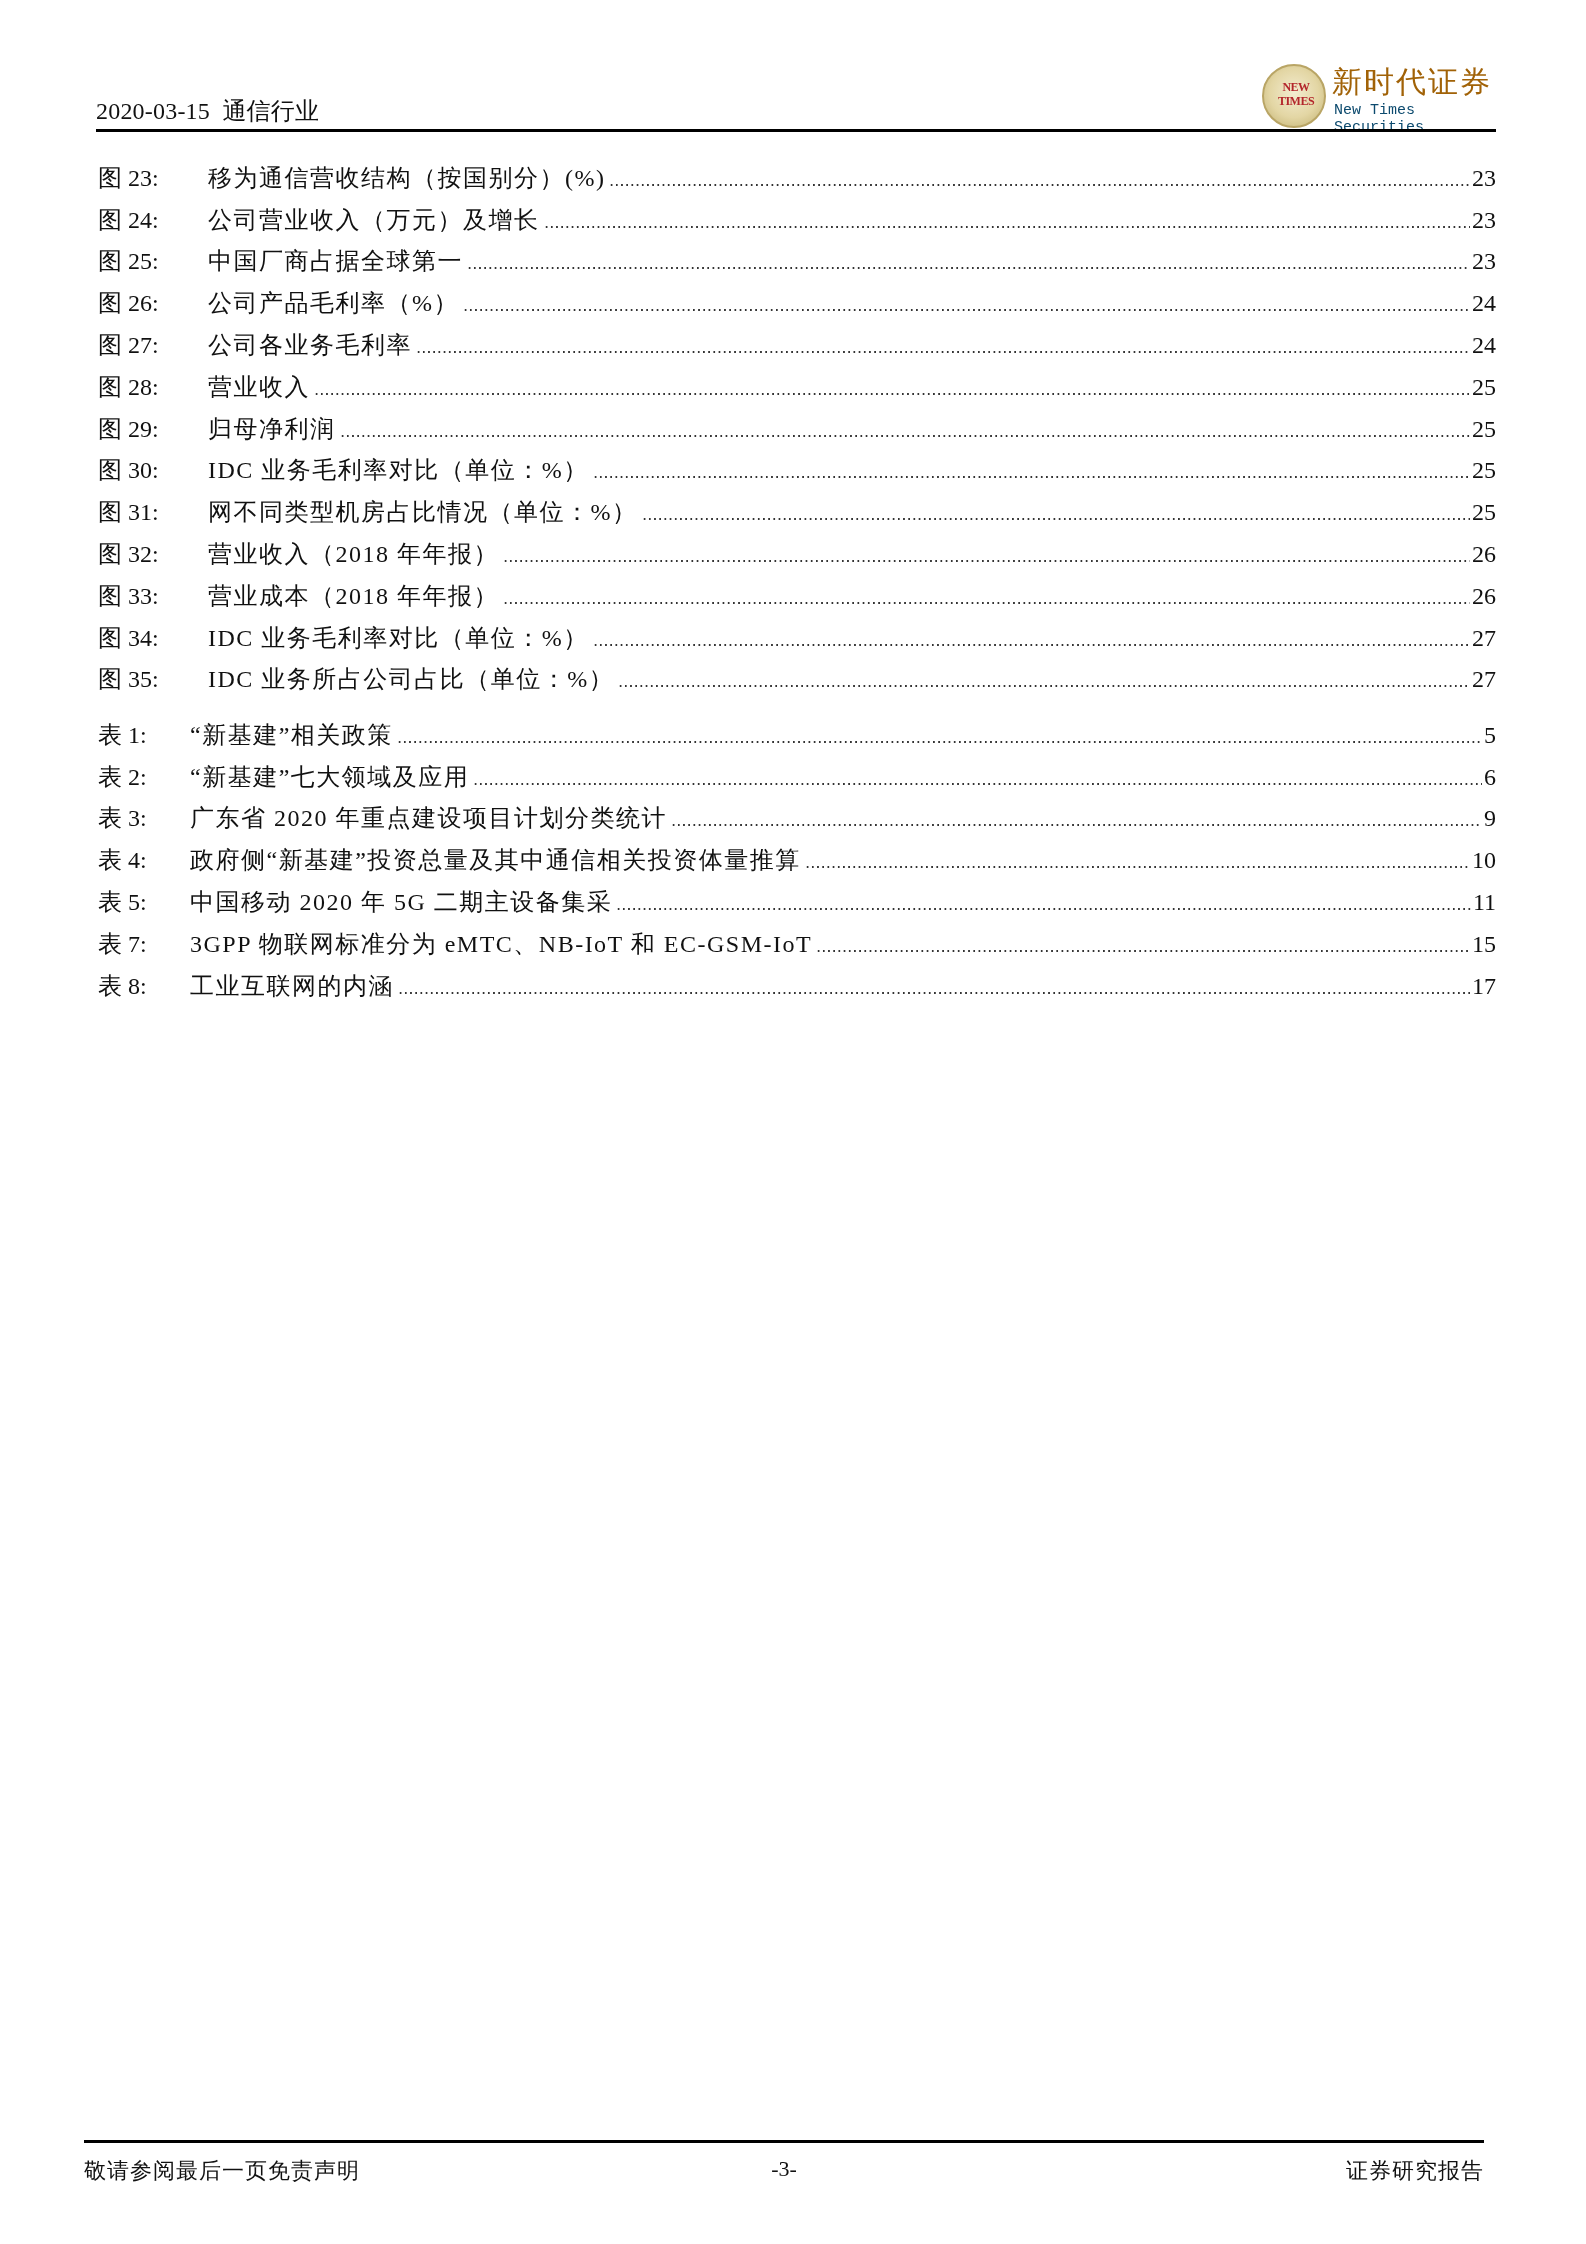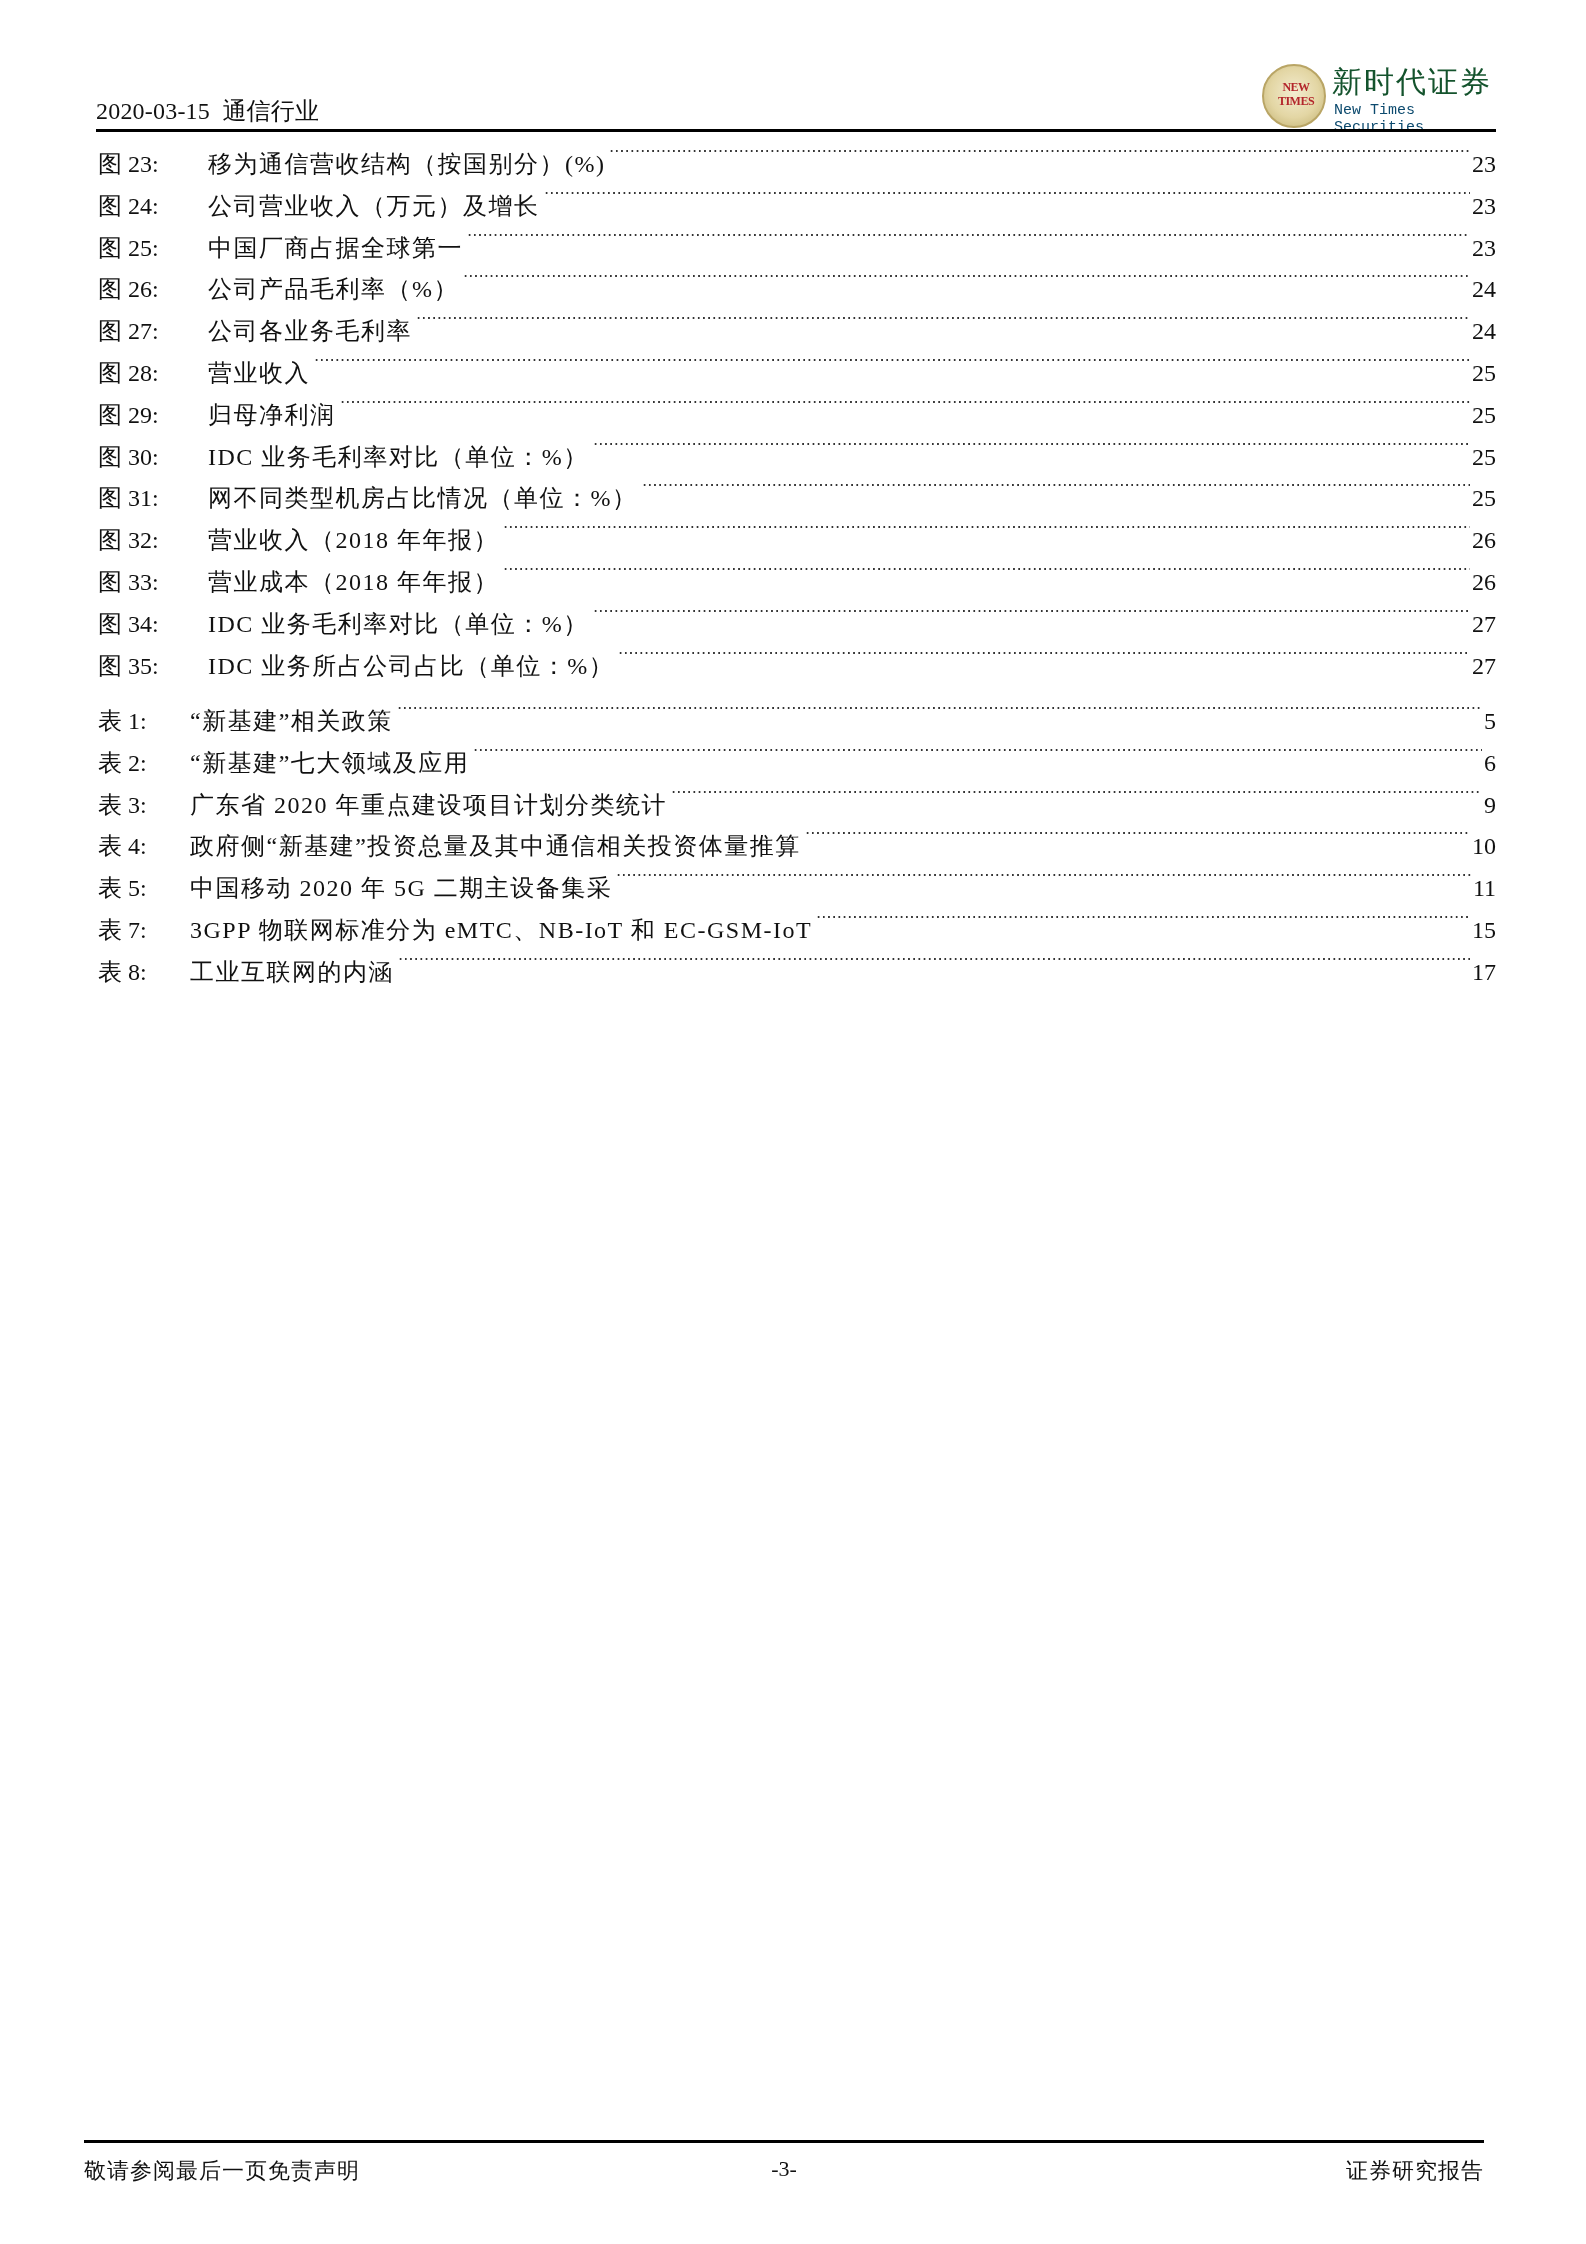--- a/index.html
+++ b/index.html
@@ -23,32 +23,32 @@
       position: absolute; left: 0; top: 4px; width: 60px; height: 60px; border-radius: 50%;
       background: radial-gradient(circle at 50% 45%, #f3ecd0 0%, #e3d6a4 55%, #bfae6e 100%);
       border: 2px solid #b9a565;
     }
     .logo-badge-text {
       position: absolute; left: 2px; top: 14px; width: 60px; text-align: center;
       font-family: "Liberation Serif", serif; color: #b3262b; font-size: 12px; line-height: 14px; font-weight: bold;
       letter-spacing: -0.5px;
     }
     .logo-cn {
-      position: absolute; left: 70px; top: 2px; font-size: 30px; color: #14532d; letter-spacing: 2px;
+      position: absolute; left: 70px; top: 2px; font-size: 30px; color: #a16207; letter-spacing: 2px;
       font-family: "DejaVu Serif", serif;
     }
     .logo-en {
       position: absolute; left: 72px; top: 42px; font-size: 15px; color: #0c4a6e;
       font-family: "Liberation Mono", monospace;
     }
     .toc {
       position: absolute; left: 98px; width: 1398px;
     }
     .toc-row {
-      position: relative; height: 41.8px; display: flex; align-items: flex-start;
+      position: relative; height: 41.8px; display: flex; align-items: flex-end;
       font-size: 24px; line-height: 28px;
     }
     .toc-label { flex: 0 0 auto; white-space: nowrap; }
     .figs .toc-label { width: 110px; }
     .tabs .toc-label { width: 92px; }
     .toc-title { flex: 0 0 auto; white-space: nowrap; letter-spacing: 1.5px; }
     .toc-leader {
       flex: 1 1 auto; height: 2px; margin: 0 2px 6px 4px;
       background-image: radial-gradient(circle, #333 0.9px, transparent 1.1px);
       background-size: 5.2px 2px; background-repeat: repeat-x;

